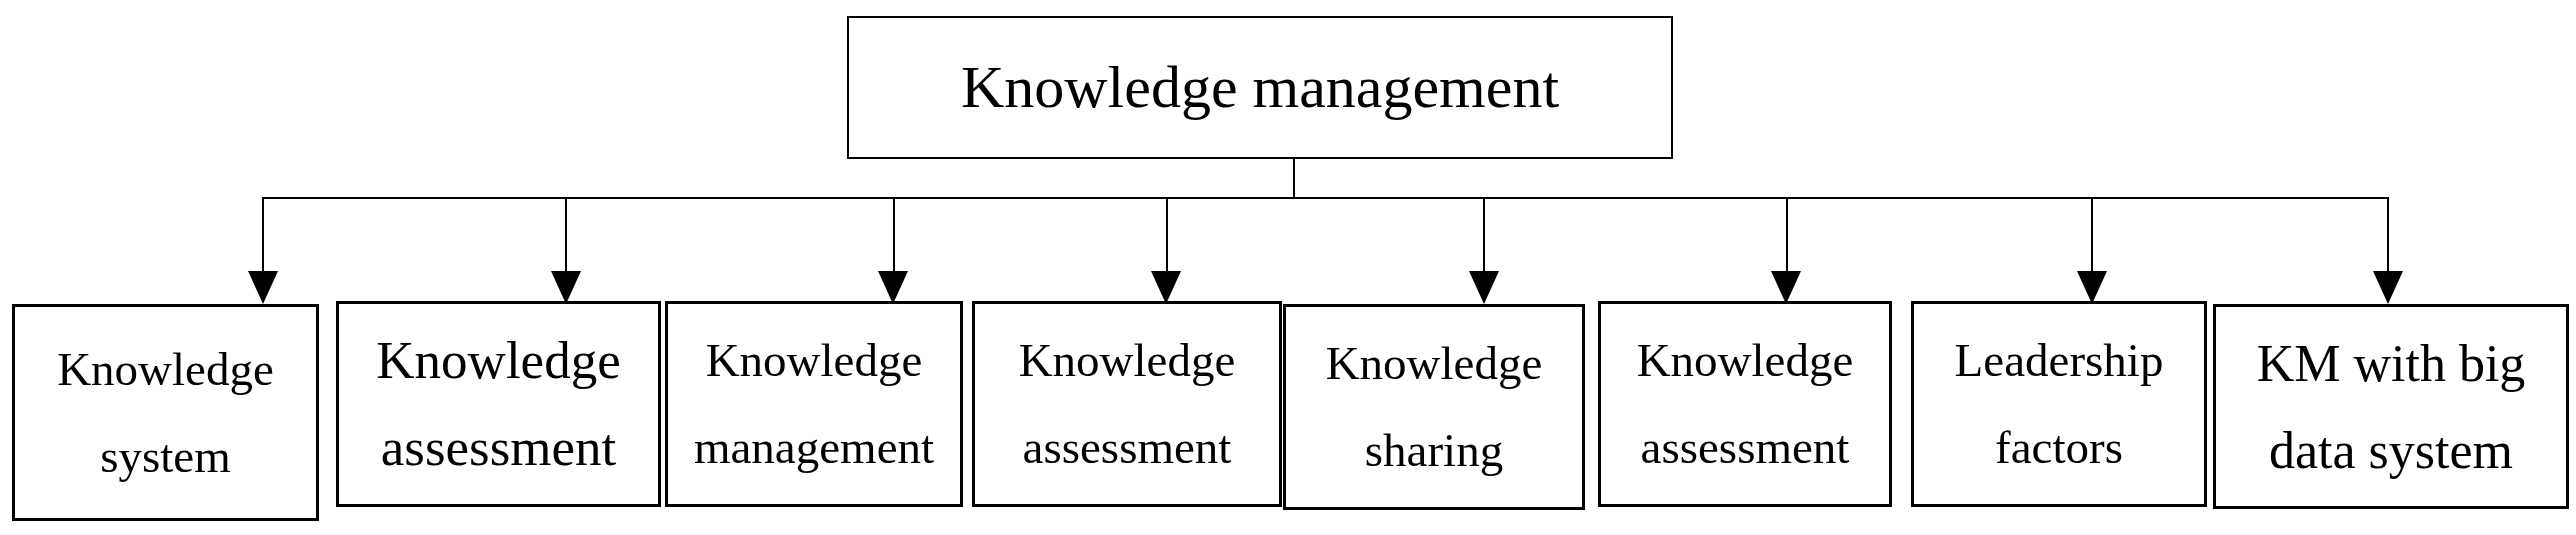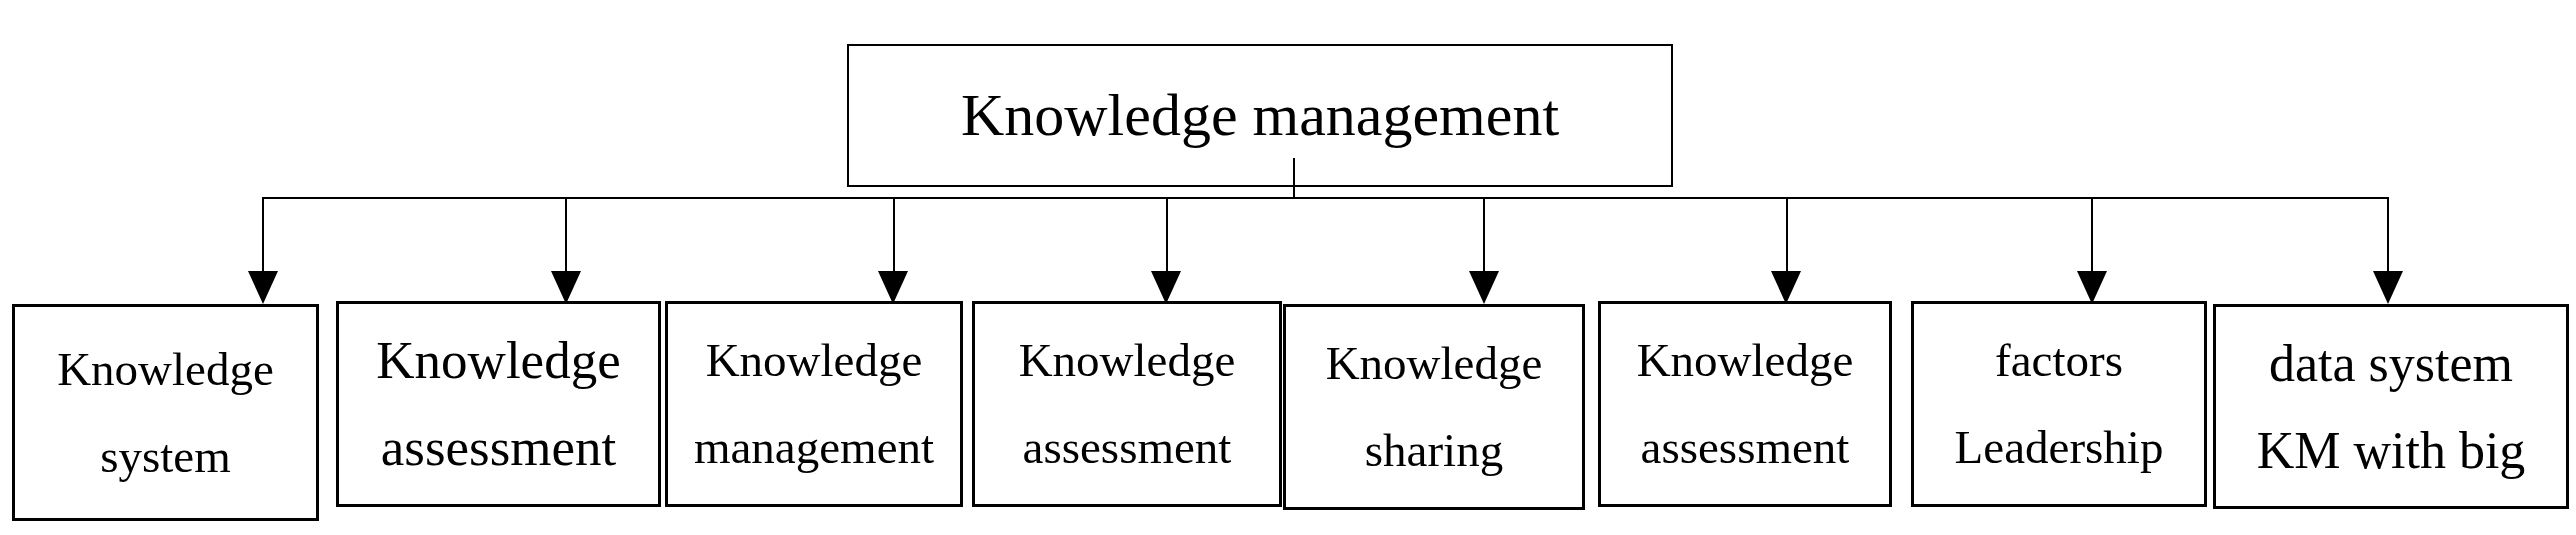--- a/index.html
+++ b/index.html
@@ -54,21 +54,21 @@
     border-left: 15.7px solid transparent;
     border-right: 15.7px solid transparent;
     border-top: 33px solid #000000;
   }
 </style>
 </head>
 <body>
 
 <div id="stage">
 
-  <div class="node" id="root-node" style="left:847px; top:15.7px; width:826px; height:143px;margin-top:28px;">
+  <div class="node" id="root-node" style="left:847px; top:15.7px; width:826px; height:143px;">
     <span class="ln">Knowledge management</span>
   </div>
 
   <div class="conn" style="left:1293px; top:158px; width:1.8px; height:39px;"></div>
 
   <div class="conn" style="left:262px; top:197px; width:2127px; height:2.4px;"></div>
 
   <div class="conn" style="left:262px;  top:198px; width:1.8px; height:73px;"></div>
   <div class="conn" style="left:565px;  top:198px; width:1.8px; height:73px;"></div>
   <div class="conn" style="left:893px; top:198px; width:1.8px; height:73px;"></div>
@@ -111,23 +111,23 @@
     <span class="ln">Knowledge</span>
     <span class="ln">sharing</span>
   </div>
 
   <div class="node child" style="left:1598px; top:301px; width:294px; height:206px;">
     <span class="ln">Knowledge</span>
     <span class="ln">assessment</span>
   </div>
 
   <div class="node child" style="left:1911px; top:301px; width:296px; height:206px;">
+    <span class="ln">Leadership</span>
     <span class="ln">factors</span>
-    <span class="ln">Leadership</span>
   </div>
 
   <div class="node child" style="left:2213px; top:304px; width:356px; height:205px; font-size:52px;">
+    <span class="ln">KM with big</span>
     <span class="ln">data system</span>
-    <span class="ln">KM with big</span>
   </div>
 
 </div>
 
 
 </body></html>

